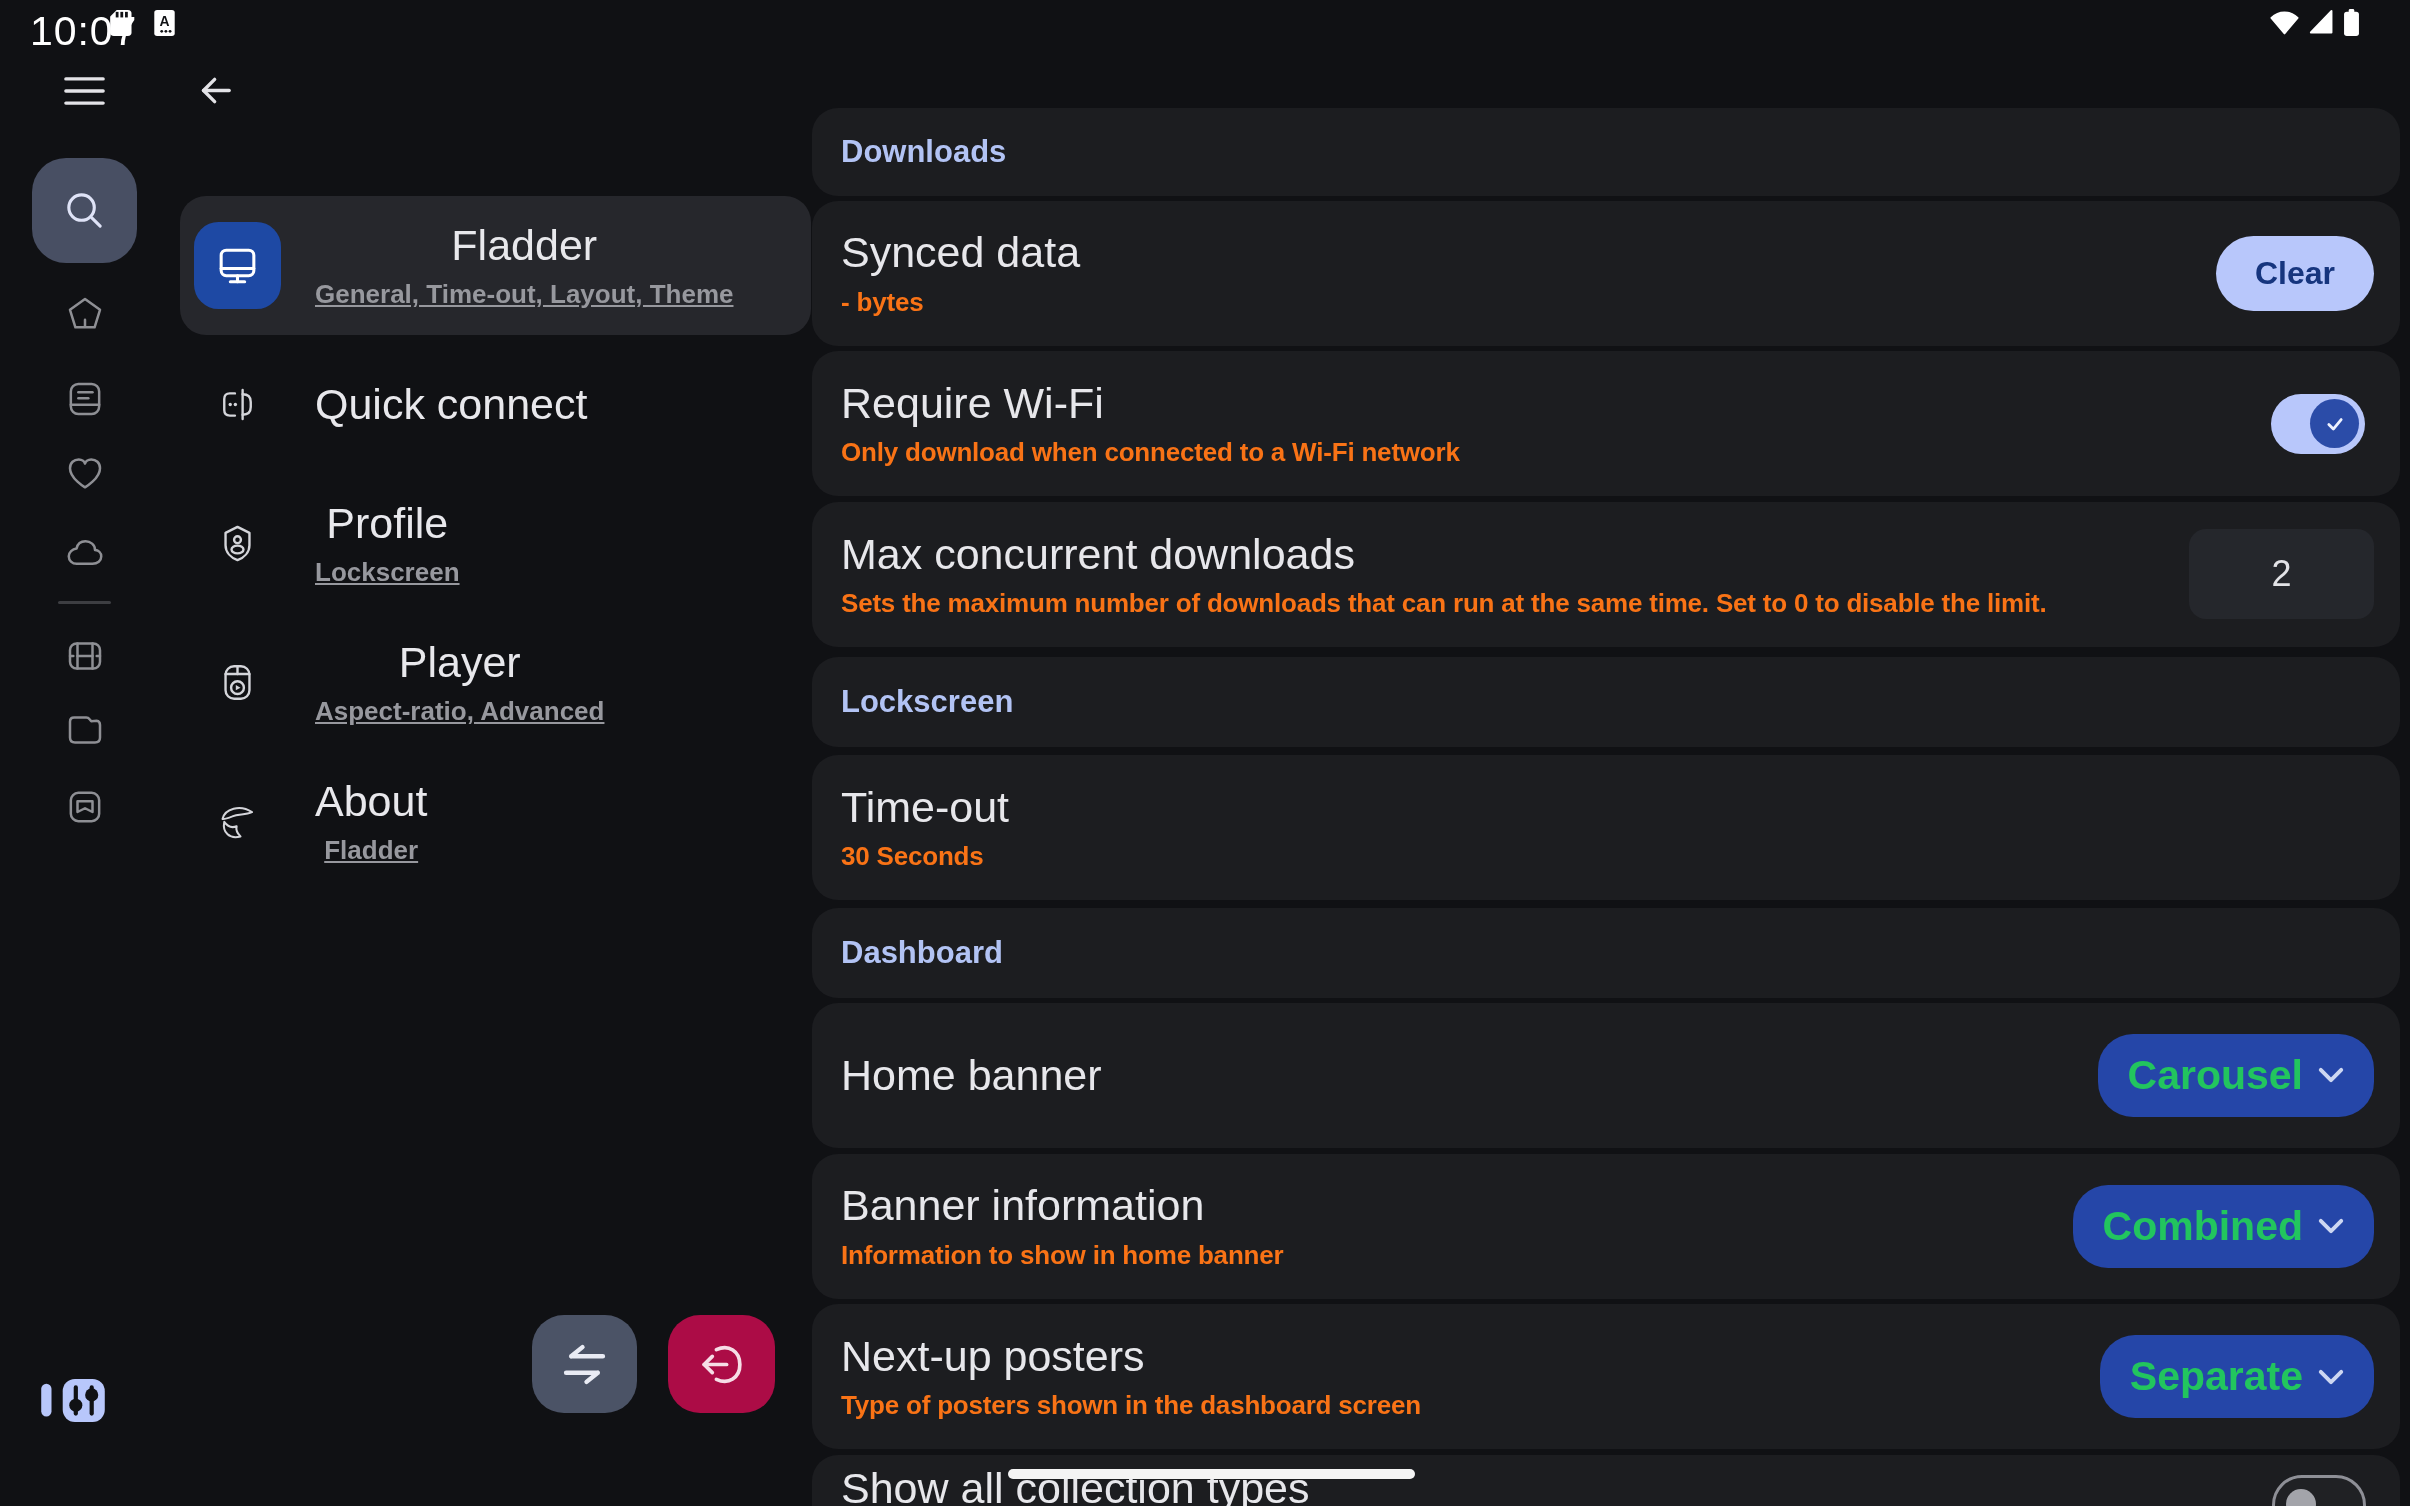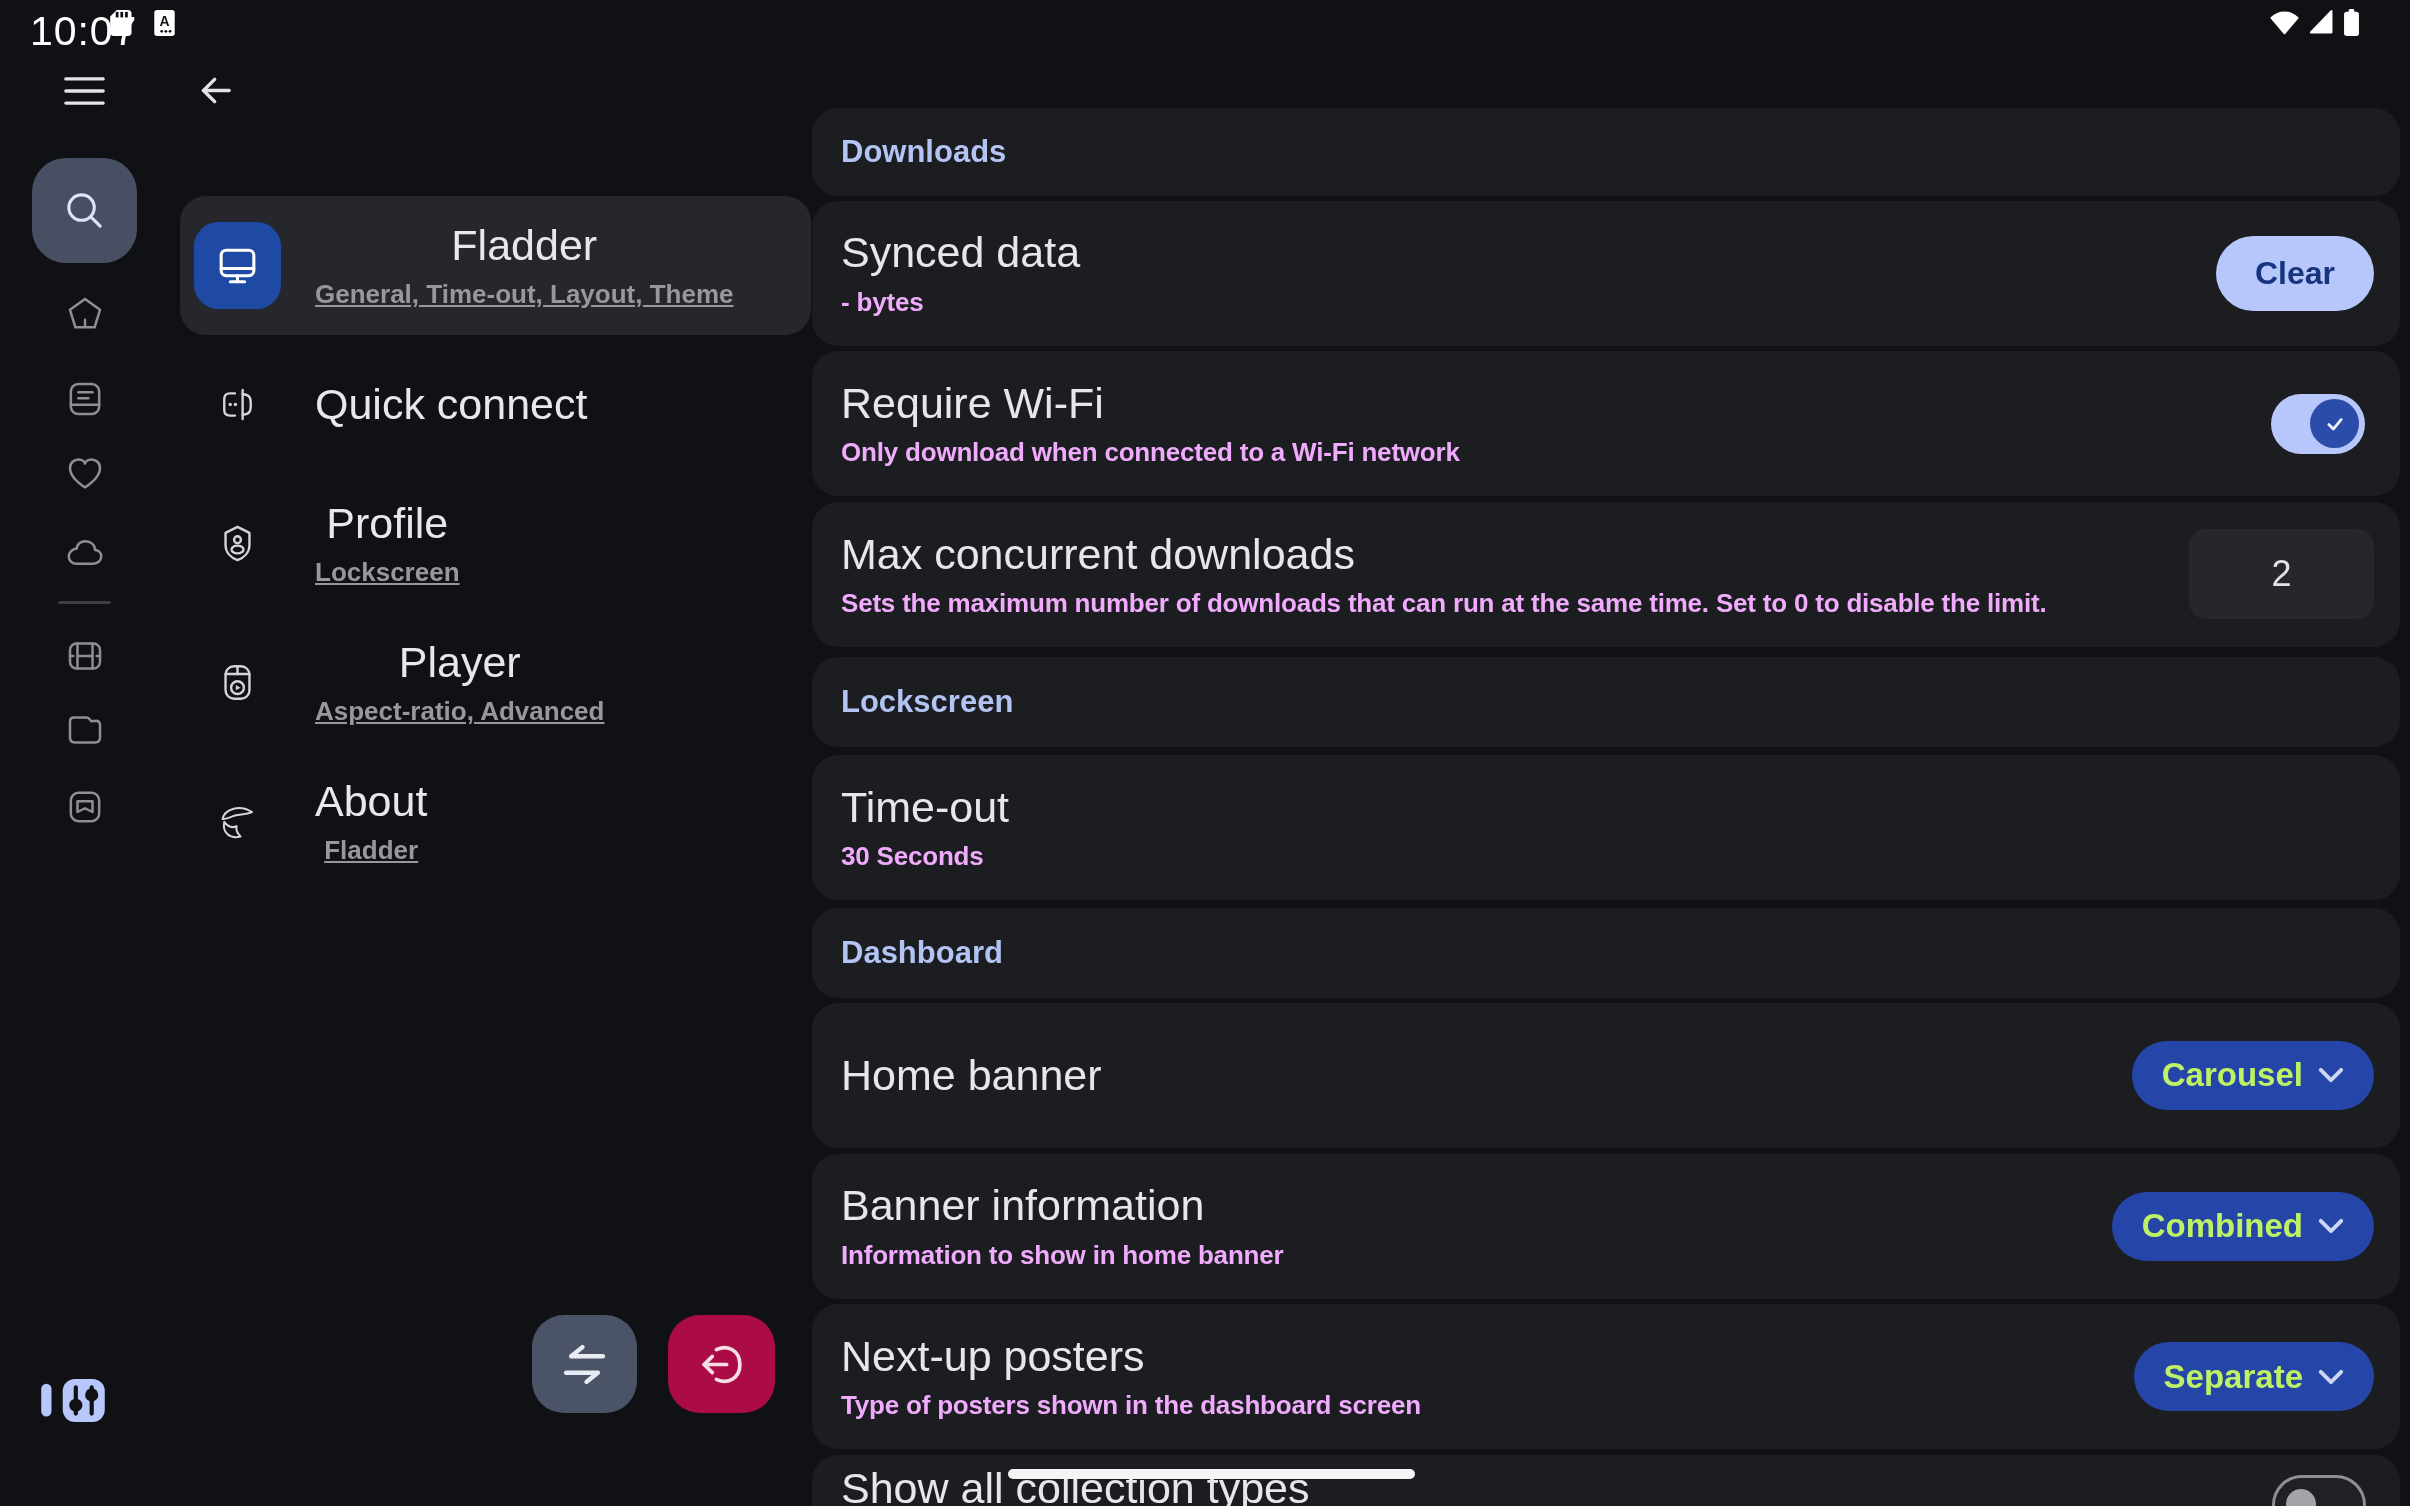--- a/index.html
+++ b/index.html
@@ -36,33 +36,33 @@
   
   .content{position:absolute;left:812px;top:108px;width:1588px;}
   .card{background:#1c1d20;border-radius:26px;display:flex;align-items:center;
         padding:0 26px 0 29px;box-sizing:border-box;position:relative;margin-bottom:5.6px;}
   .sec-h{height:88px;margin-bottom:4.7px;}
   .sec-h .sh{font-size:31px;font-weight:700;color:#b2c3f4;}
   .sec-h.tall{height:90px;}
   .row{height:145px;}
   .row-text{display:flex;flex-direction:column;gap:9.4px;min-width:0;}
   .row-title{font-size:43px;color:#e7e7eb;}
-  .row-sub{font-size:26px;font-weight:700;color:#f0abfc;white-space:nowrap;letter-spacing:-0.2px;}
+  .row-sub{font-size:26px;font-weight:700;color:#f97316;white-space:nowrap;letter-spacing:-0.2px;}
   .ctrl{margin-left:auto;flex:0 0 auto;}
   .mb11{margin-bottom:10.4px}.mb8{margin-bottom:7.5px}.mb9{margin-bottom:8.5px}
 
   .btn-clear{width:158px;height:75px;border-radius:38px;background:#b8c7fb;color:#16357e;
              font-size:32px;font-weight:700;display:flex;align-items:center;justify-content:center;}
   .toggle-on{width:94px;height:60px;border-radius:30px;background:#b8c7fb;position:relative;margin-right:9.4px;}
   .toggle-on .thumb{position:absolute;right:5.6px;top:5.6px;width:49px;height:49px;border-radius:50%;
                     background:#2b4ca8;display:flex;align-items:center;justify-content:center;}
   .valbox{width:185px;height:90px;border-radius:17px;background:#25272c;color:#e3e3e7;
           font-size:36px;display:flex;align-items:center;justify-content:center;}
-  .dd{height:69px;border-radius:35px;background:#2546a8;display:flex;align-items:center;gap:15px;
-      padding:0 30px;color:#bef264;font-size:33px;font-weight:700;}
+  .dd{height:83px;border-radius:35px;background:#2546a8;display:flex;align-items:center;gap:15px;
+      padding:0 30px;color:#22c55e;font-size:41px;font-weight:700;}
   .row.cut{align-items:flex-start;padding-top:9.4px;height:145px;}
   .toggle-off{position:absolute;right:34px;top:20px;width:94px;height:60px;border-radius:30px;
               border:3.8px solid #8e8f96;background:#202124;box-sizing:border-box;}
   .toggle-off .thumb{position:absolute;left:11.3px;top:11.3px;width:30px;height:30px;border-radius:50%;background:#a3a4aa;}
 
   
   .fab-swap{position:absolute;left:532px;top:1315px;width:105px;height:98px;border-radius:32px;
             background:#4b5366;display:flex;align-items:center;justify-content:center;}
   .fab-logout{position:absolute;left:668px;top:1315px;width:107px;height:98px;border-radius:32px;
               background:#ac0c46;display:flex;align-items:center;justify-content:center;}

